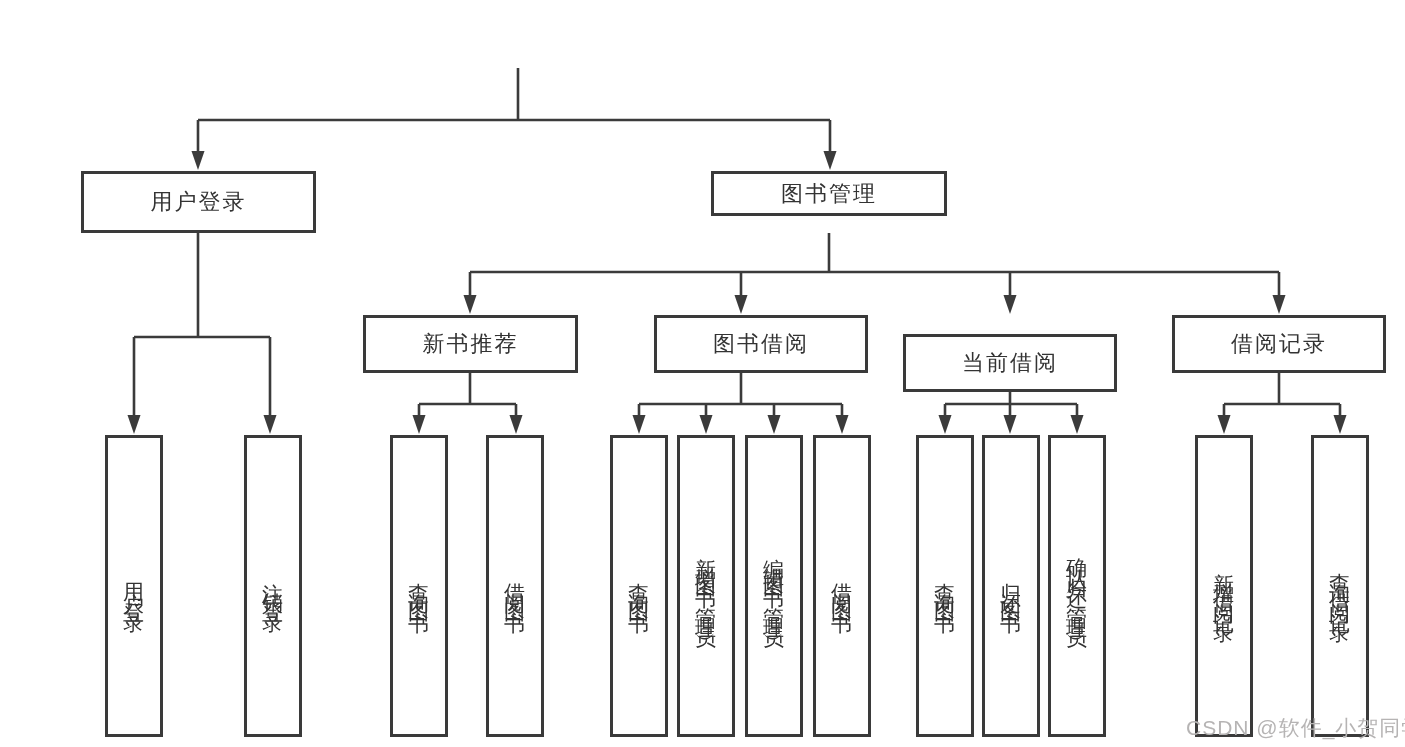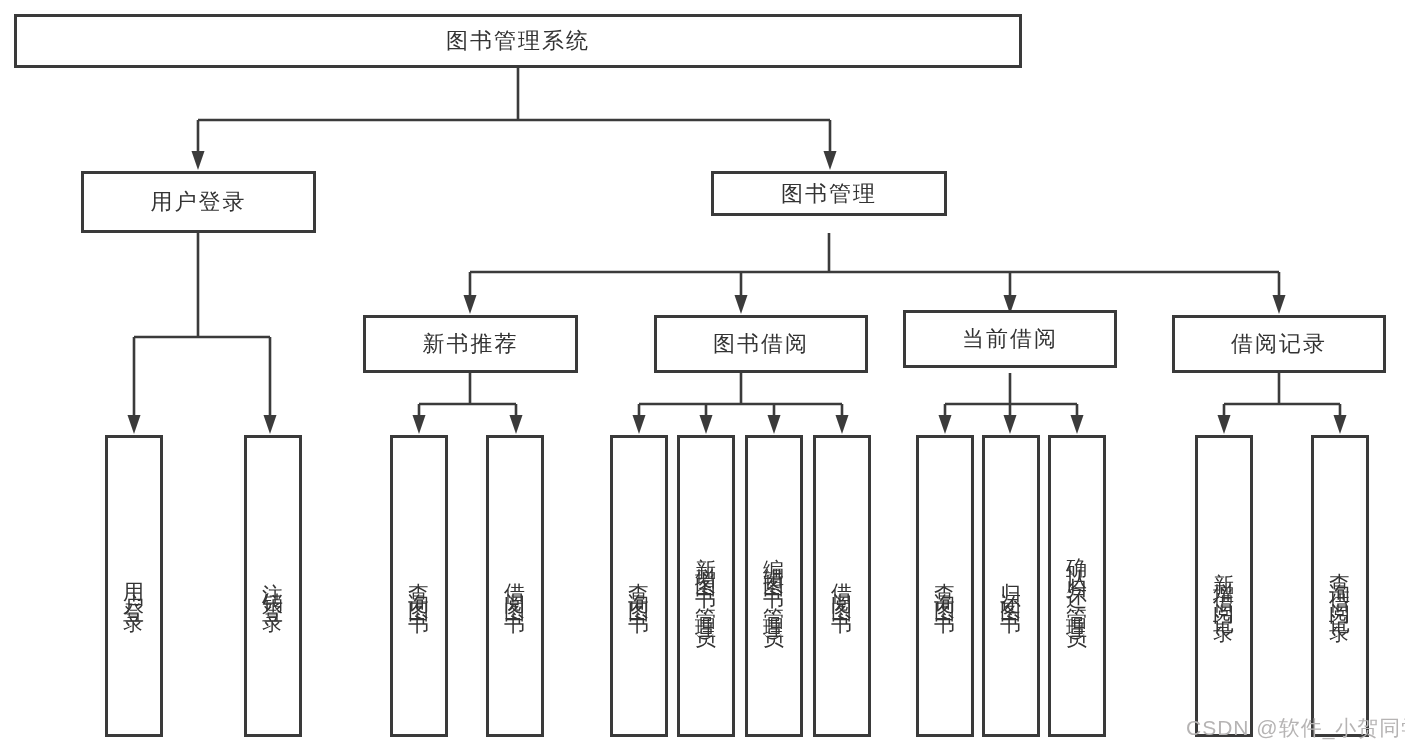--- a/index.html
+++ b/index.html
@@ -92,38 +92,35 @@
         <polygon points="774,434 767.5,415 780.5,415"></polygon>
         <polygon points="842,434 835.5,415 848.5,415"></polygon>
         <polygon points="945,434 938.5,415 951.5,415"></polygon>
         <polygon points="1010,434 1003.5,415 1016.5,415"></polygon>
         <polygon points="1077,434 1070.5,415 1083.5,415"></polygon>
         <polygon points="1224,434 1217.5,415 1230.5,415"></polygon>
         <polygon points="1340,434 1333.5,415 1346.5,415"></polygon>
       </g>
   </svg>
 
-  <div class="hbox" style="left:14px; top:14px; width:1008px; height:54px;">
-    <span>图书管理系统</span>
-  </div>
 
   <div class="hbox" style="left:81px; top:171px; width:235px; height:62px;">
     <span>用户登录</span>
   </div>
   <div class="hbox" style="left:711px; top:171px; width:236px; height:45px;">
     <span>图书管理</span>
   </div>
 
   <div class="hbox" style="left:363px; top:315px; width:215px; height:58px;">
     <span>新书推荐</span>
   </div>
   <div class="hbox" style="left:654px; top:315px; width:214px; height:58px;">
     <span>图书借阅</span>
   </div>
-  <div class="hbox" style="left:903px; top:310px; width:214px; height:58px;">
+  <div class="hbox" style="left:903px; top:334px; width:214px; height:58px;">
     <span>当前借阅</span>
   </div>
   <div class="hbox" style="left:1172px; top:315px; width:214px; height:58px;">
     <span>借阅记录</span>
   </div>
 
   <div class="vbox" style="left:105px;">
     <span class="vtext">用户登录</span>
   </div>
   <div class="vbox" style="left:244px;">

